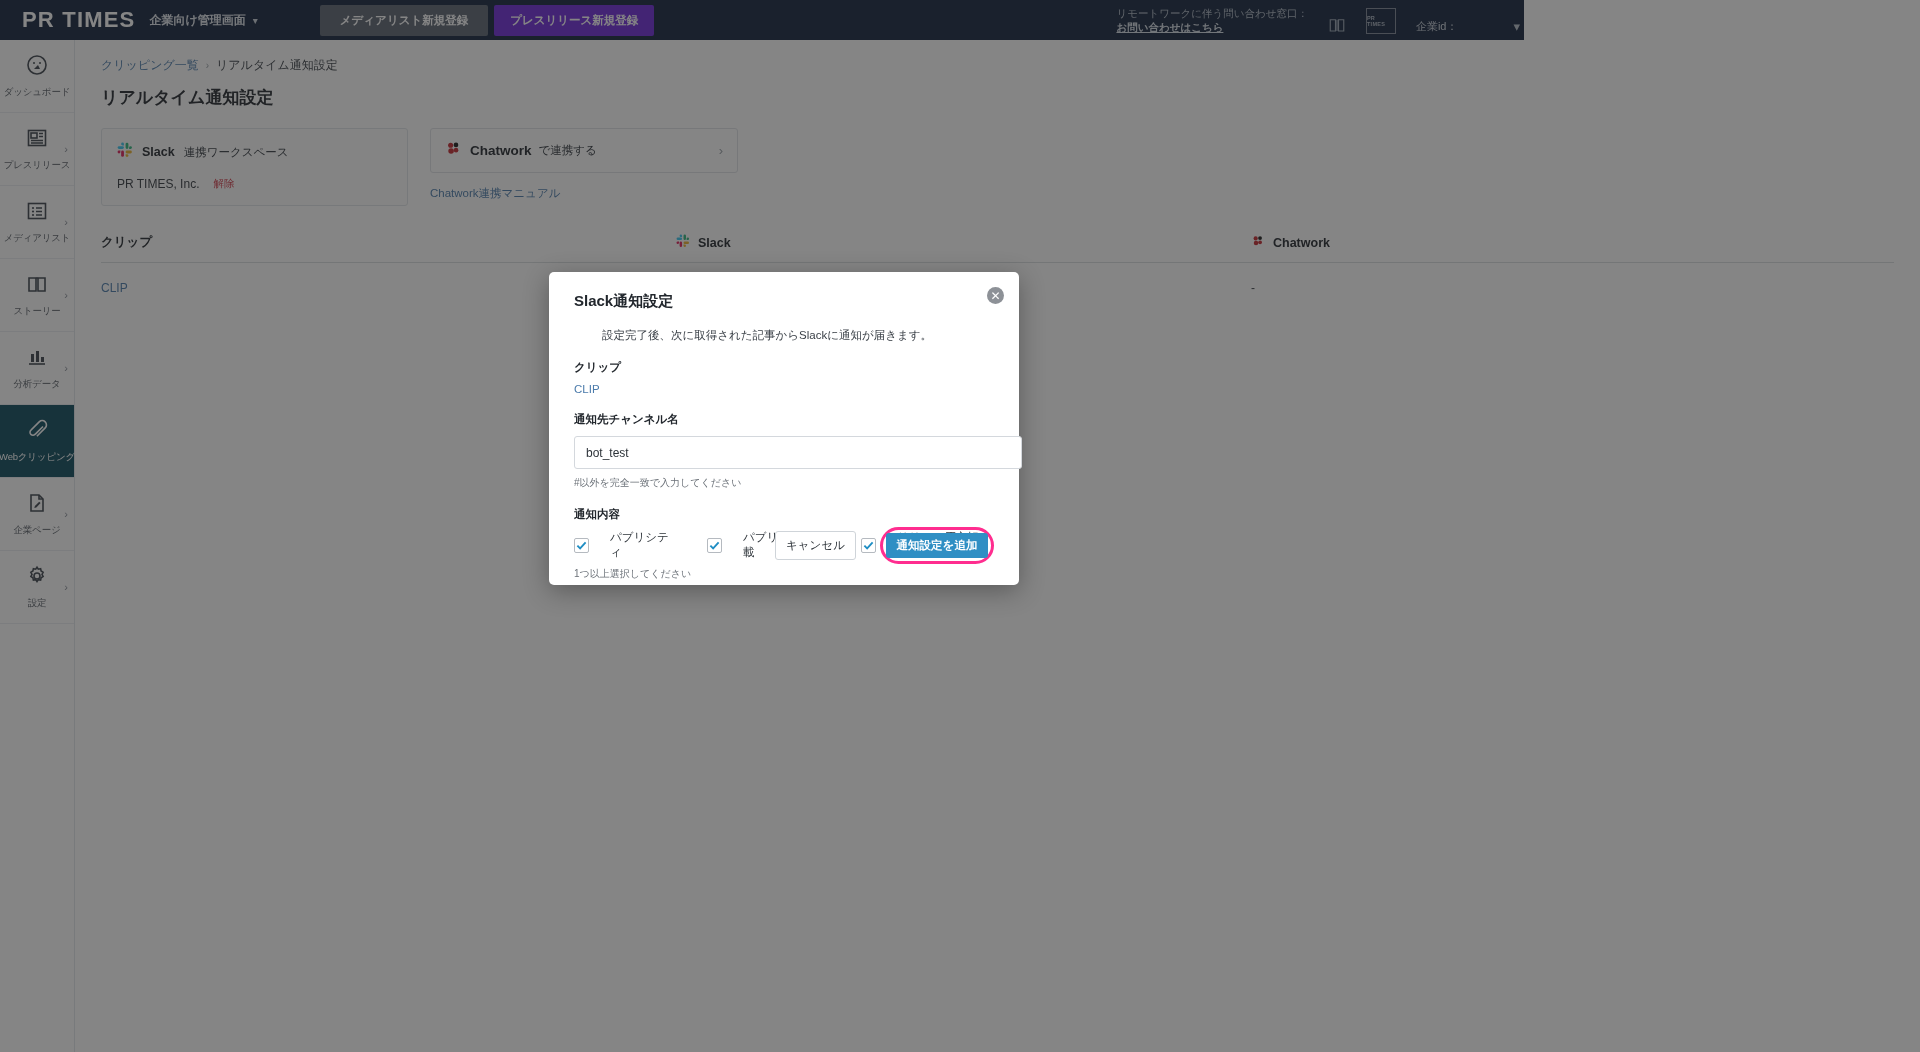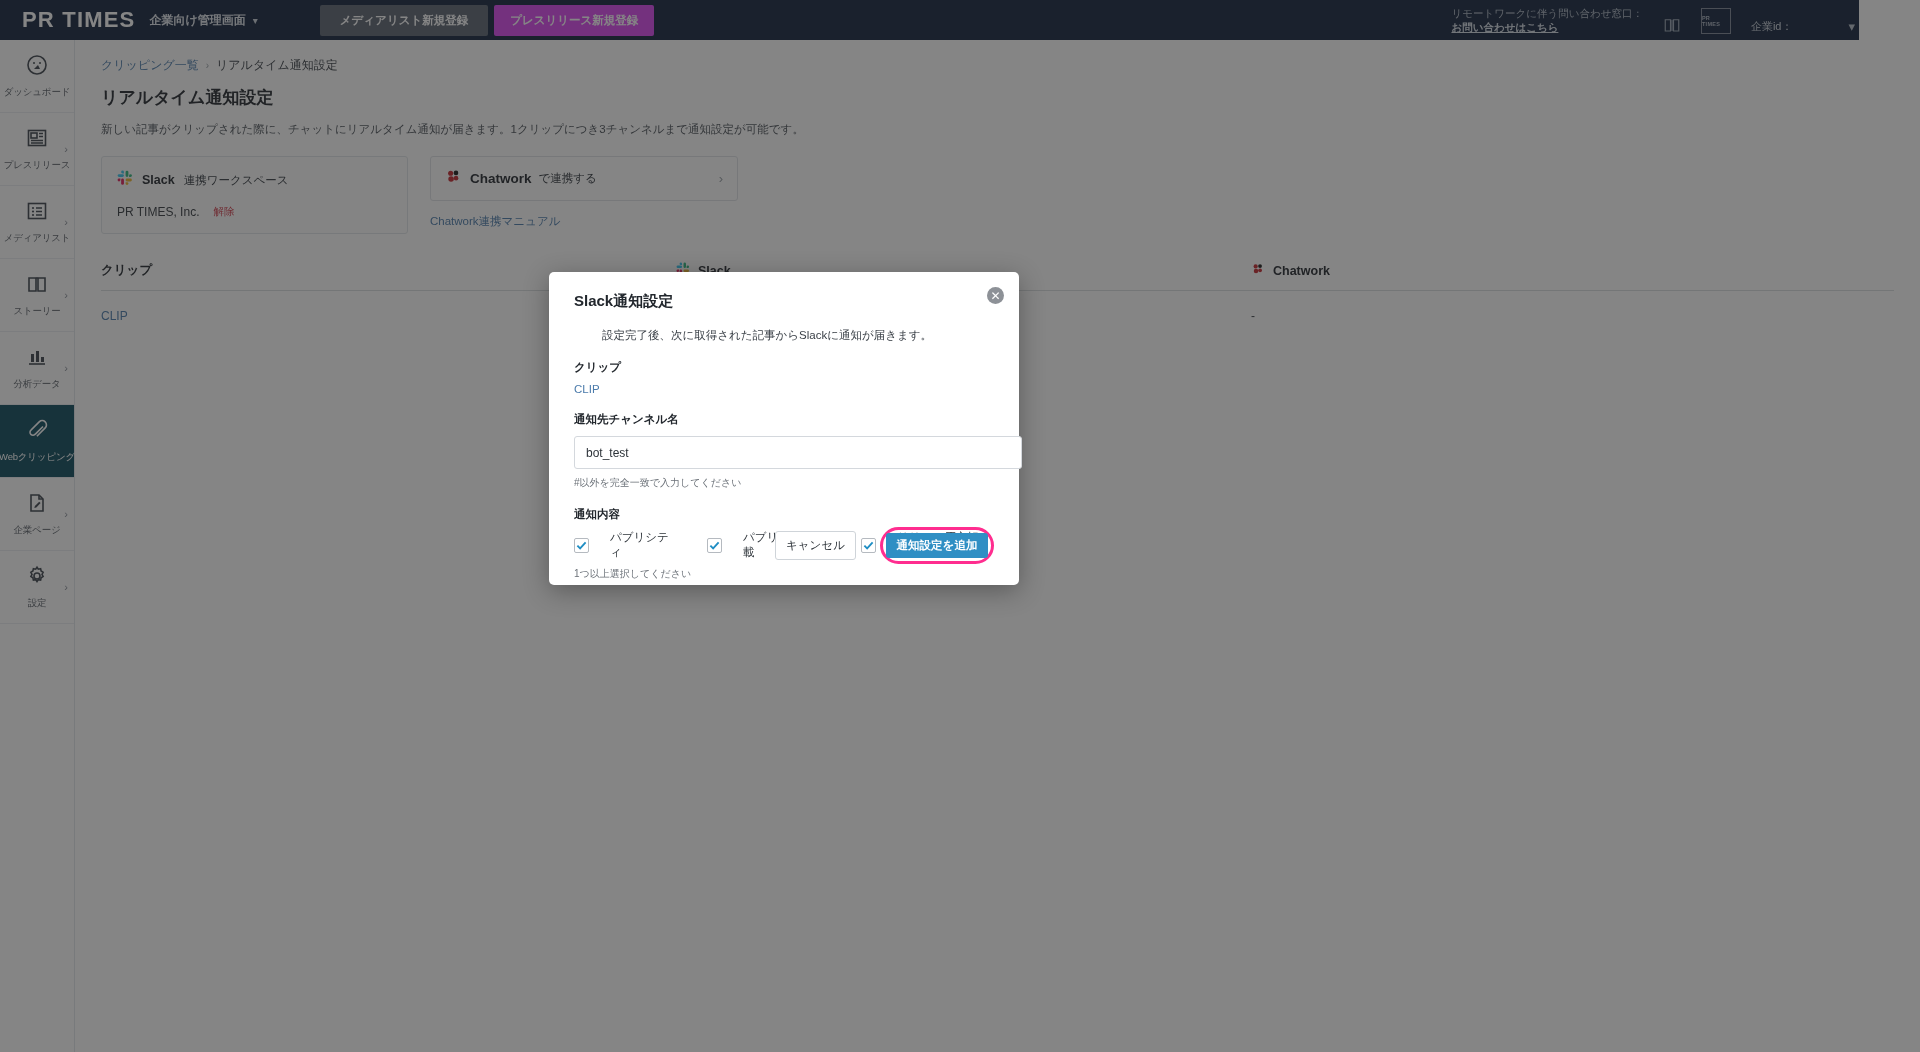--- a/index.html
+++ b/index.html
@@ -9,21 +9,21 @@
     width: 1920px; height: 1052px;
     overflow: hidden;
     font-family: "Liberation Sans", "DejaVu Sans", sans-serif;
     background: #ffffff;
   }
   #app { position: relative; width: 1920px; height: 1052px; }
 
   
   .topbar {
     position: absolute; top: 0; left: 0;
-    width: 1859px; height: 40px;
+    width: 1524px; height: 40px;
     background: #13233d;
     display: flex; align-items: center;
     z-index: 5;
   }
   .brand-logo {
     margin-left: 22px;
     font-size: 22px; font-weight: 700; letter-spacing: 1.2px;
     color: #ffffff; line-height: 1;
     font-family: "Liberation Sans", sans-serif;
   }
@@ -33,21 +33,21 @@
   .brand-caret { margin-left: 7px; color: #c9d0da; font-size: 10px; }
 
   .top-actions { margin-left: 62px; display: flex; gap: 6px; align-items: center; }
   .btn-media {
     background: #5b6472; color: #ffffff;
     font-size: 11.5px; font-weight: 700;
     padding: 8px 20px; border: none; border-radius: 2px;
     cursor: pointer; white-space: nowrap;
   }
   .btn-release {
-    background: #d946ef; color: #ffffff;
+    background: #6d28d9; color: #ffffff;
     font-size: 11.5px; font-weight: 700;
     padding: 8px 16px; border: none; border-radius: 2px;
     cursor: pointer; white-space: nowrap;
   }
 
   .top-right {
     margin-left: auto; margin-right: 4px;
     display: flex; align-items: flex-end; gap: 20px;
   }
   .remote-block { text-align: left; line-height: 1.35; }
@@ -365,21 +365,20 @@
 
   <div class="main">
 
     <div class="breadcrumb">
       <span class="bc-link">クリッピング一覧</span>
       <span class="bc-sep">›</span>
       <span class="bc-cur">リアルタイム通知設定</span>
     </div>
 
     <div class="page-title">リアルタイム通知設定</div>
-    <div class="page-desc">新しい記事がクリップされた際に、チャットにリアルタイム通知が届きます。1クリップにつき3チャンネルまで通知設定が可能です。</div>
 
     <div class="cards-row">
 
       <div class="slack-card">
         <div class="slack-card-head">
           <span>
             <svg width="16" height="16" viewBox="0 0 24 24">
               <path d="M5.1 15a2.1 2.1 0 11-2.1-2.1h2.1z" fill="#e01e5a"></path>
                 <path d="M6.2 15a2.1 2.1 0 014.2 0v5.2a2.1 2.1 0 11-4.2 0z" fill="#e01e5a"></path>
               <path d="M8.3 5.1a2.1 2.1 0 11 2.1-2.1v2.1z" fill="#36c5f0"></path>

